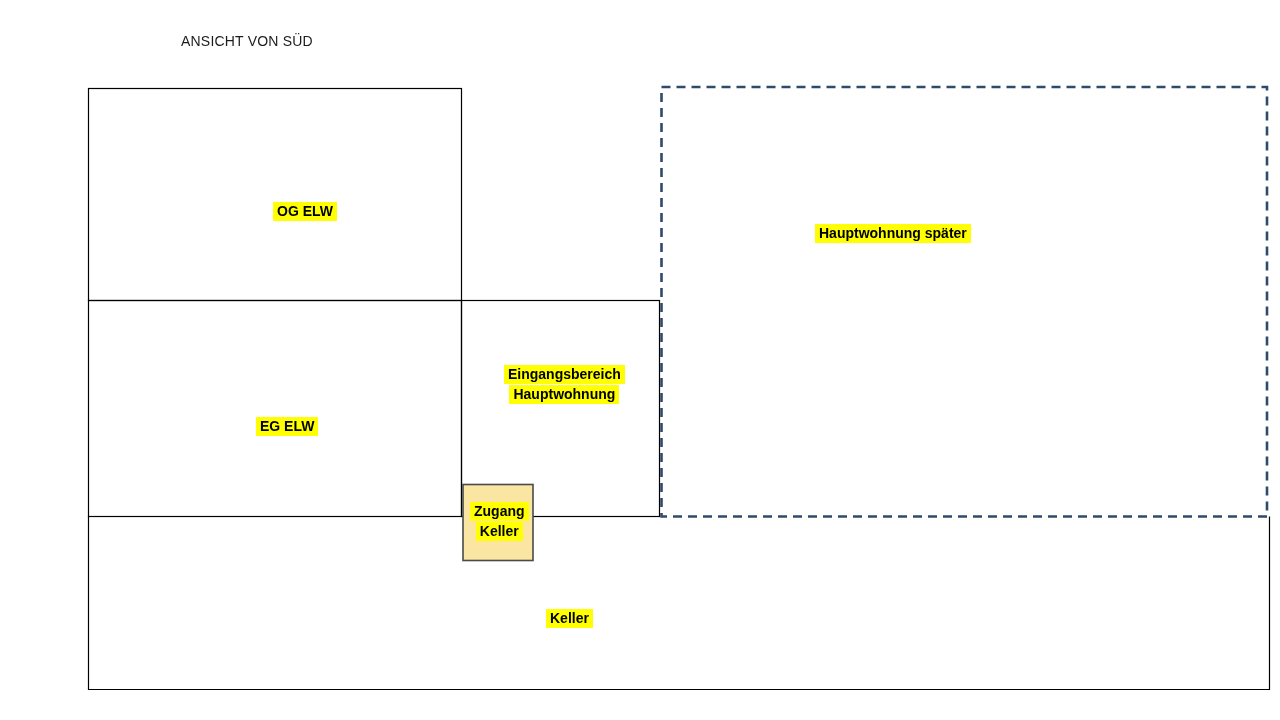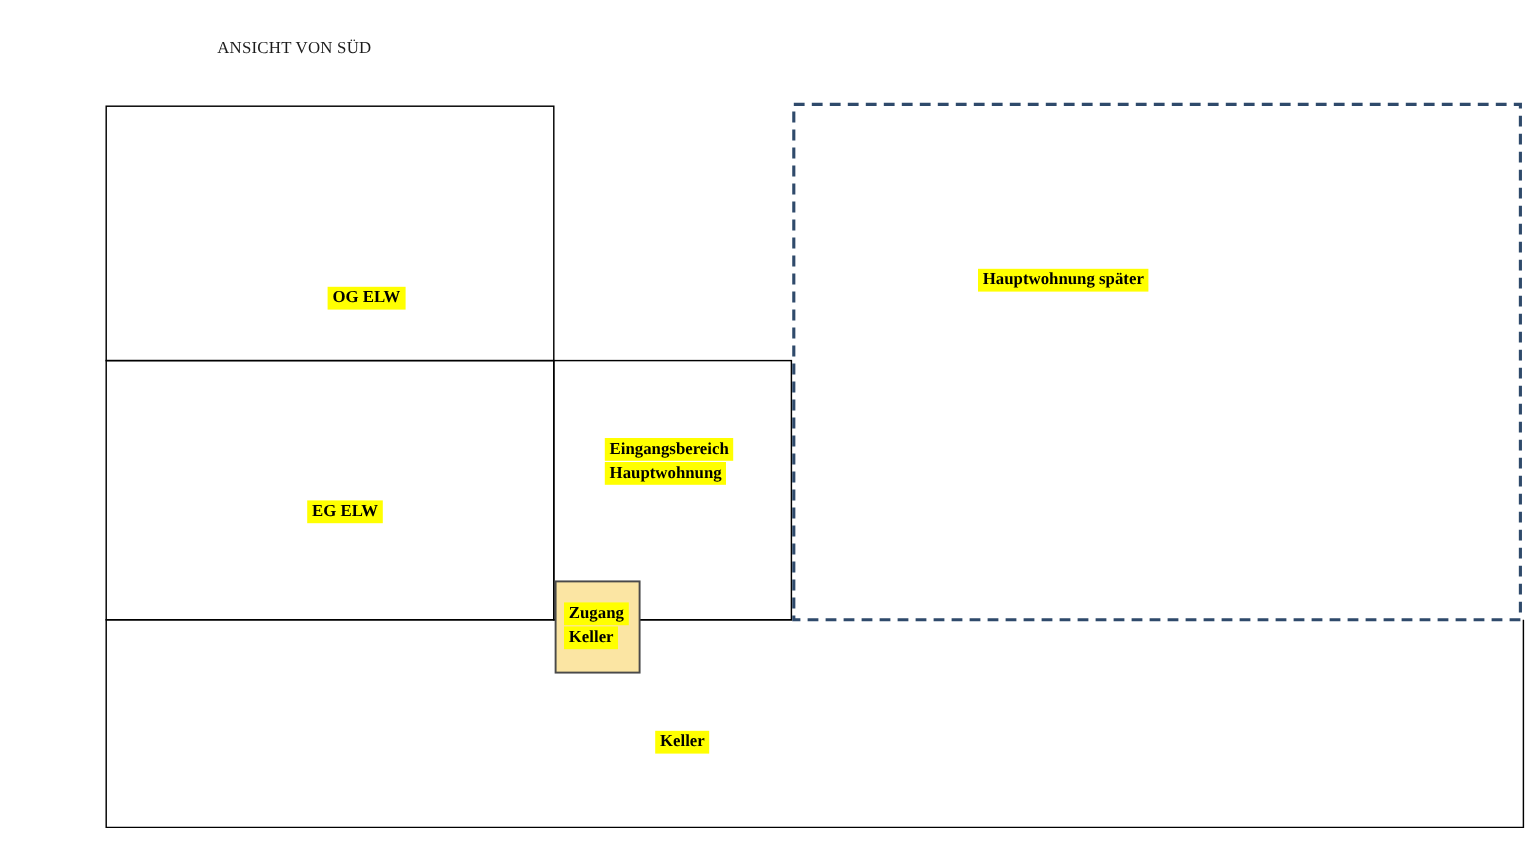--- a/index.html
+++ b/index.html
@@ -11,21 +11,20 @@
     --background: #FFFFFF;
   }
   html, body { margin: 0; padding: 0; }
   body { background: var(--background); font-family: "Liberation Sans", sans-serif; }
   .canvas {
     position: relative;
     width: 1280px;
     height: 720px;
     background: var(--background);
     overflow: hidden;
-    font-family: Liberation Serif, serif;
   }
   .diagram-svg { position: absolute; left: 0; top: 0; }
   .black-line { fill: none; stroke: var(--outline); stroke-width: 1.2; }
   .dashed-line { fill: none; stroke: var(--planned-outline); stroke-width: 2.6; stroke-dasharray: 9 6; }
   .zugang-shape { fill: var(--zugang-fill); stroke: var(--zugang-outline); stroke-width: 1.6; }
   .lbl { position: absolute; white-space: nowrap; color: #000; }
   .page-title {
     position: absolute;
     left: 181px; top: 33px;
     font-size: 14px; color: #1c1c1c;
@@ -33,21 +32,21 @@
   }
   .hl {
     background: var(--highlight);
     font-weight: bold;
     font-size: 14px;
     line-height: 17px;
     padding: 1px 4px;
     display: inline-block;
     color: #000;
   }
-  .line { margin-bottom: 1px; }
+  .line { margin-bottom: 1px; text-align: center; }
 </style>
 </head>
 <body>
 
 <div class="canvas">
 
   <svg class="diagram-svg" width="1280" height="720" viewBox="0 0 1280 720">
 
     <rect class="black-line" x="88.5" y="88.5" width="373" height="212"></rect>
 
@@ -57,21 +56,21 @@
 
     <path class="black-line" d="M 660 516.5 L 88.5 516.5 L 88.5 689.5 L 1269.5 689.5 L 1269.5 516.5"></path>
 
     <rect class="dashed-line" x="661.5" y="87" width="605.5" height="429.5"></rect>
 
     <rect class="zugang-shape" x="463" y="484.5" width="70" height="76"></rect>
   </svg>
 
   <div class="page-title">ANSICHT VON SÜD</div>
 
-  <div class="lbl" style="left:273px; top:202px;margin-top:37px;">
+  <div class="lbl" style="left:273px; top:202px;">
     <span class="hl">OG ELW</span>
   </div>
 
   <div class="lbl" style="left:256px; top:417px;">
     <span class="hl">EG ELW</span>
   </div>
 
   <div class="lbl" style="left:504px; top:365px;">
     <div class="line"><span class="hl">Eingangsbereich</span></div>
     <div class="line"><span class="hl">Hauptwohnung</span></div>

